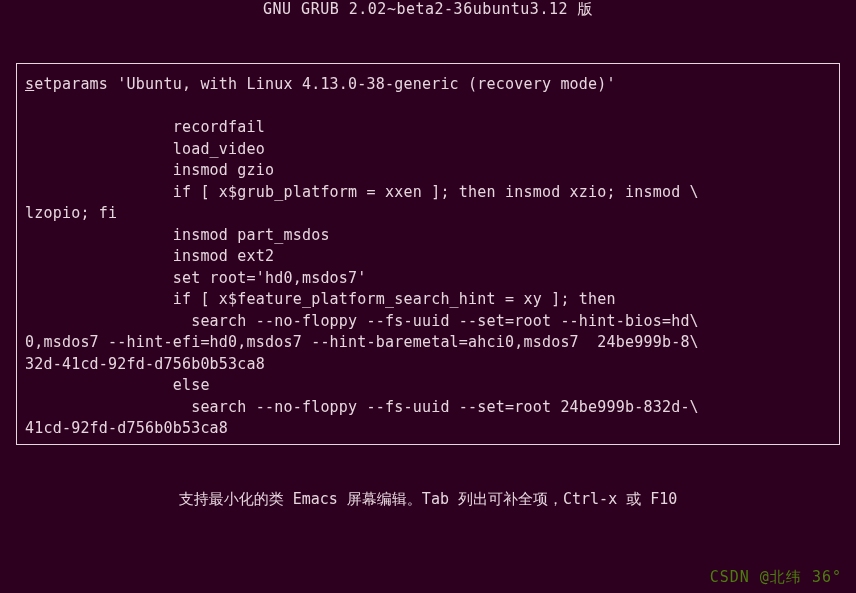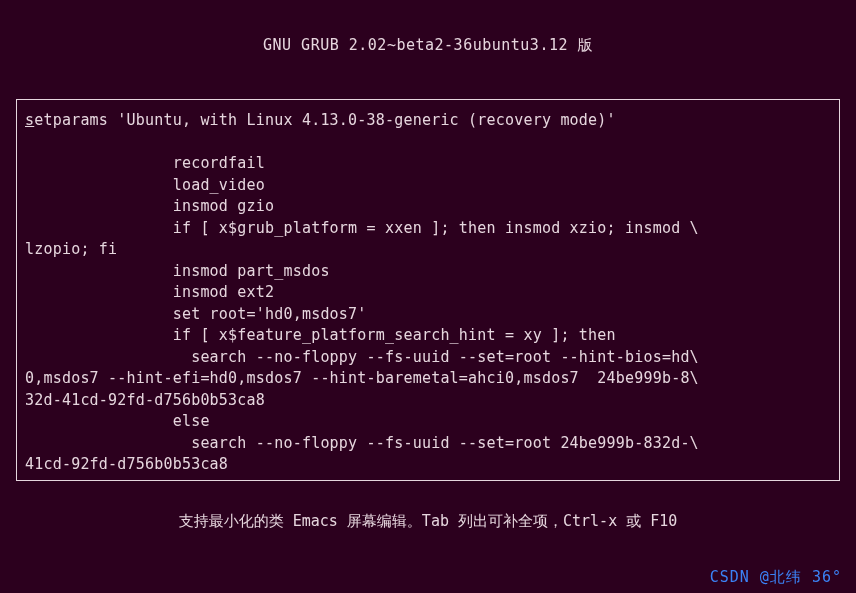--- a/index.html
+++ b/index.html
@@ -8,21 +8,20 @@
     width: 856px;
     height: 593px;
     font-family: 'DejaVu Sans Mono', 'Courier New', monospace;
     color: #e6d6de;
     font-size: 15px;
     overflow: hidden;
     position: relative;
   }
   .header {
     text-align: center;
-    padding-top: 36px;
     padding-bottom: 16px;
     letter-spacing: 0.5px;
   }
   .editor-box {
     border: 1.5px solid #e6d6de;
     margin: 28px 16px 0 16px;
     padding: 10px 6px 10px 8px;
     position: relative;
     height: 382px;
     overflow: hidden;
@@ -33,31 +32,31 @@
     font-size: 15px;
     letter-spacing: 0.2px;
   }
   .scroll-indicator {
     position: absolute;
     right: -11px;
     bottom: 6px;
     font-size: 18px;
   }
   .help {
-    margin: 30px 60px 0 60px;
+    margin: 44px 60px 0 60px;
     text-align: center;
     line-height: 21px;
     font-size: 15px;
   }
   .watermark {
     position: absolute;
     right: 14px;
     bottom: 6px;
     font-size: 15px;
-    color: #3b82f6;
+    color: #4d7c0f;
     letter-spacing: 1px;
   }
   .underline { text-decoration: underline; }
 </style>
 </head>
 <body>
 
 <div class="header">
   <span>GNU GRUB  2.02~beta2-36ubuntu3.12 版</span>
 </div>

